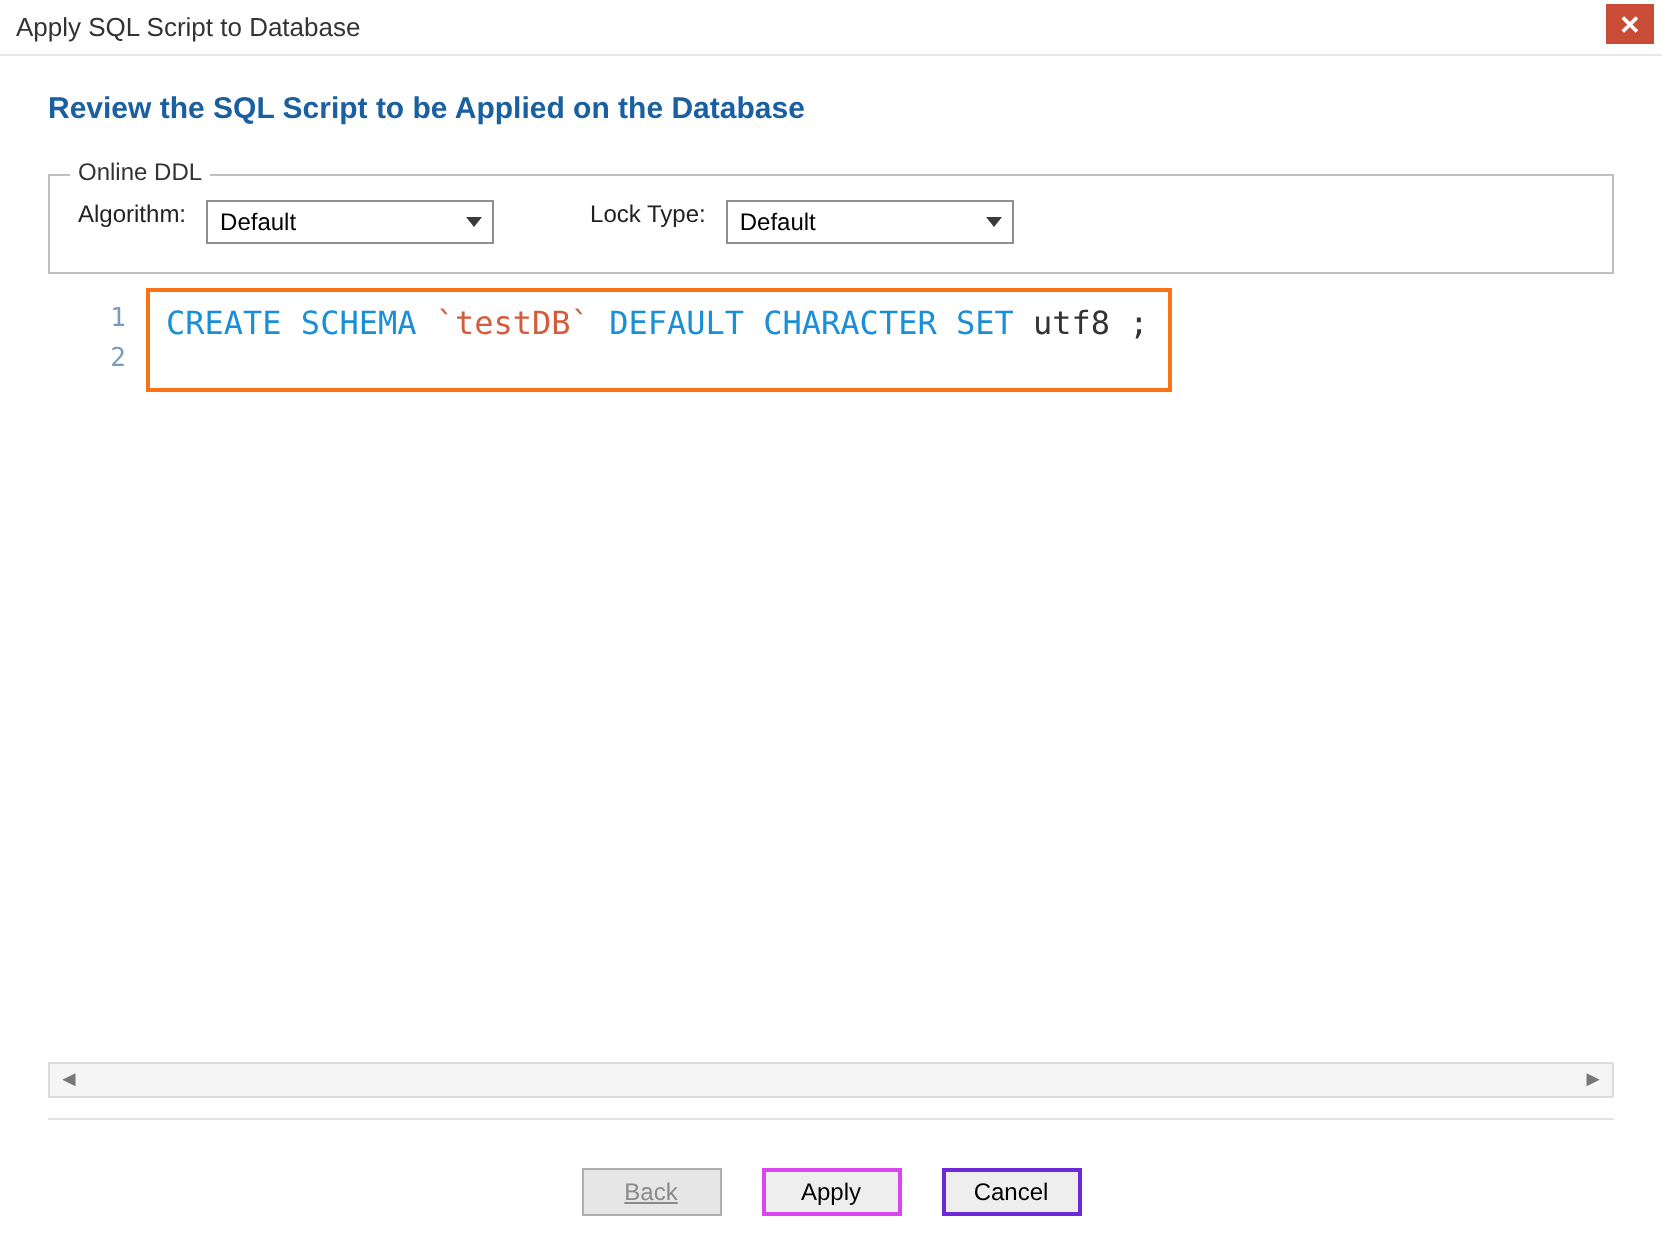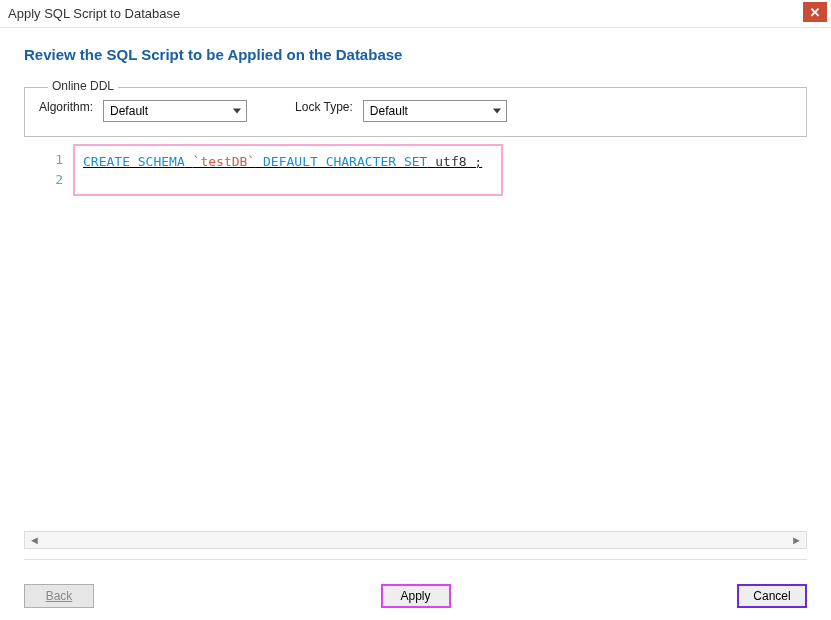--- a/index.html
+++ b/index.html
@@ -8,40 +8,40 @@
     .title { font-size: 13px; color: #333; }
     .close-btn { position: absolute; right: 4px; top: 2px; width: 24px; height: 20px; background: #c94c36; color: #fff; display: flex; align-items: center; justify-content: center; font-size: 13px; font-weight: bold; cursor: pointer; }
     .body-wrap { display: flex; height: calc(100% - 28px); }
     .sidebar { width: 200px; background: linear-gradient(170deg, #1e7ab0 0%, #2c8fb5 25%, #3aa194 55%, #58b76e 80%, #6fc56c 100%); position: relative; overflow: hidden; }
     .sidebar::after { content: ""; position: absolute; left: -40px; bottom: -40px; width: 320px; height: 260px; background: repeating-linear-gradient(115deg, rgba(255,255,255,0.18) 0 2px, rgba(255,255,255,0) 2px 14px); pointer-events: none; }
     .sidebar-item { color: #cfe7f2; font-size: 12px; padding: 8px 14px; }
     .sidebar-item.active { color: #fff; font-weight: 600; }
     .main { flex: 1; padding: 18px 24px 12px 24px; display: flex; flex-direction: column; position: relative; }
     .heading { color: #1a5fa0; font-size: 15px; font-weight: 600; margin-bottom: 24px; }
     .ddl-group { border: 1px solid #bfbfbf; padding: 12px 14px 14px 14px; position: relative; margin-bottom: 6px; }
-    .ddl-legend { position: absolute; top: -9px; left: 23px; background: #fff; padding: 0 4px; font-size: 12px; color: #333; }
+    .ddl-legend { position: absolute; top: -9px; left: 10px; background: #fff; padding: 0 4px; font-size: 12px; color: #333; }
     .ddl-row { display: flex; gap: 10px; }
     .lbl { font-size: 12px; color: #222; }
     .sel { border: 1px solid #8f8f8f; background: #fff; height: 22px; font-size: 12px; padding: 0 22px 0 6px; appearance: none; position: relative; }
     .sel-wrap { position: relative; display: inline-block; }
     .sel-wrap::after { content: ""; position: absolute; right: 6px; top: 50%; transform: translateY(-50%); border-left: 4px solid transparent; border-right: 4px solid transparent; border-top: 5px solid #3a3a3a; pointer-events: none; }
     .sel.algorithm { width: 144px; }
     .sel.lock { width: 144px; }
     .gap { width: 28px; }
     .editor-wrap { border: 1px solid transparent; flex: 0 0 auto; }
     .editor-row { display: flex; align-items: flex-start; }
     .gutter { width: 48px; text-align: right; padding-right: 10px; color: #7a9bbd; font-family: Consolas, monospace; font-size: 13px; line-height: 20px; padding-top: 6px; user-select: none; }
-    .code-box { border: 2px solid #f9a8d4; padding: 6px 10px 22px 8px; font-family: Consolas, monospace; font-size: 13px; line-height: 20px; min-width: 430px; text-decoration: underline; }
+    .code-box { border: 2px solid #f97316; padding: 6px 10px 22px 8px; font-family: Consolas, monospace; font-size: 16px; line-height: 20px; min-width: 430px; }
     .kw { color: #1a8fd6; }
     .str { color: #d45b3b; }
     .txt { color: #333; }
     .spacer { flex: 1; }
     .hscroll { height: 18px; background: #f5f5f5; border: 1px solid #dcdcdc; display: flex; align-items: center; justify-content: space-between; padding: 0 4px; margin: 6px 0 10px 0; }
     .harrow { color: #777; font-size: 11px; }
-    .btn-row { display: flex; justify-content: space-between; gap: 8px; padding-top: 24px; border-top: 1px solid #e2e2e2; }
+    .btn-row { display: flex; justify-content: center; gap: 20px; padding-top: 24px; border-top: 1px solid #e2e2e2; }
     .btn { min-width: 70px; height: 24px; font-size: 12px; border: 1px solid #aeaeae; background: #eee; cursor: pointer; padding: 0 12px; }
     .btn.back { color: #8a8a8a; background: #e6e6e6; text-decoration: underline; }
     .btn.apply { border: 2px solid #d946ef; }
     .btn.cancel { border: 2px solid #6d28d9; }
     .watermark { position: absolute; right: 10px; bottom: 18px; color: rgba(120,120,120,0.35); font-size: 18px; font-weight: 500; pointer-events: none; letter-spacing: 1px; }
   </style>
 </head>
 <body>
 
 <div class="titlebar">

